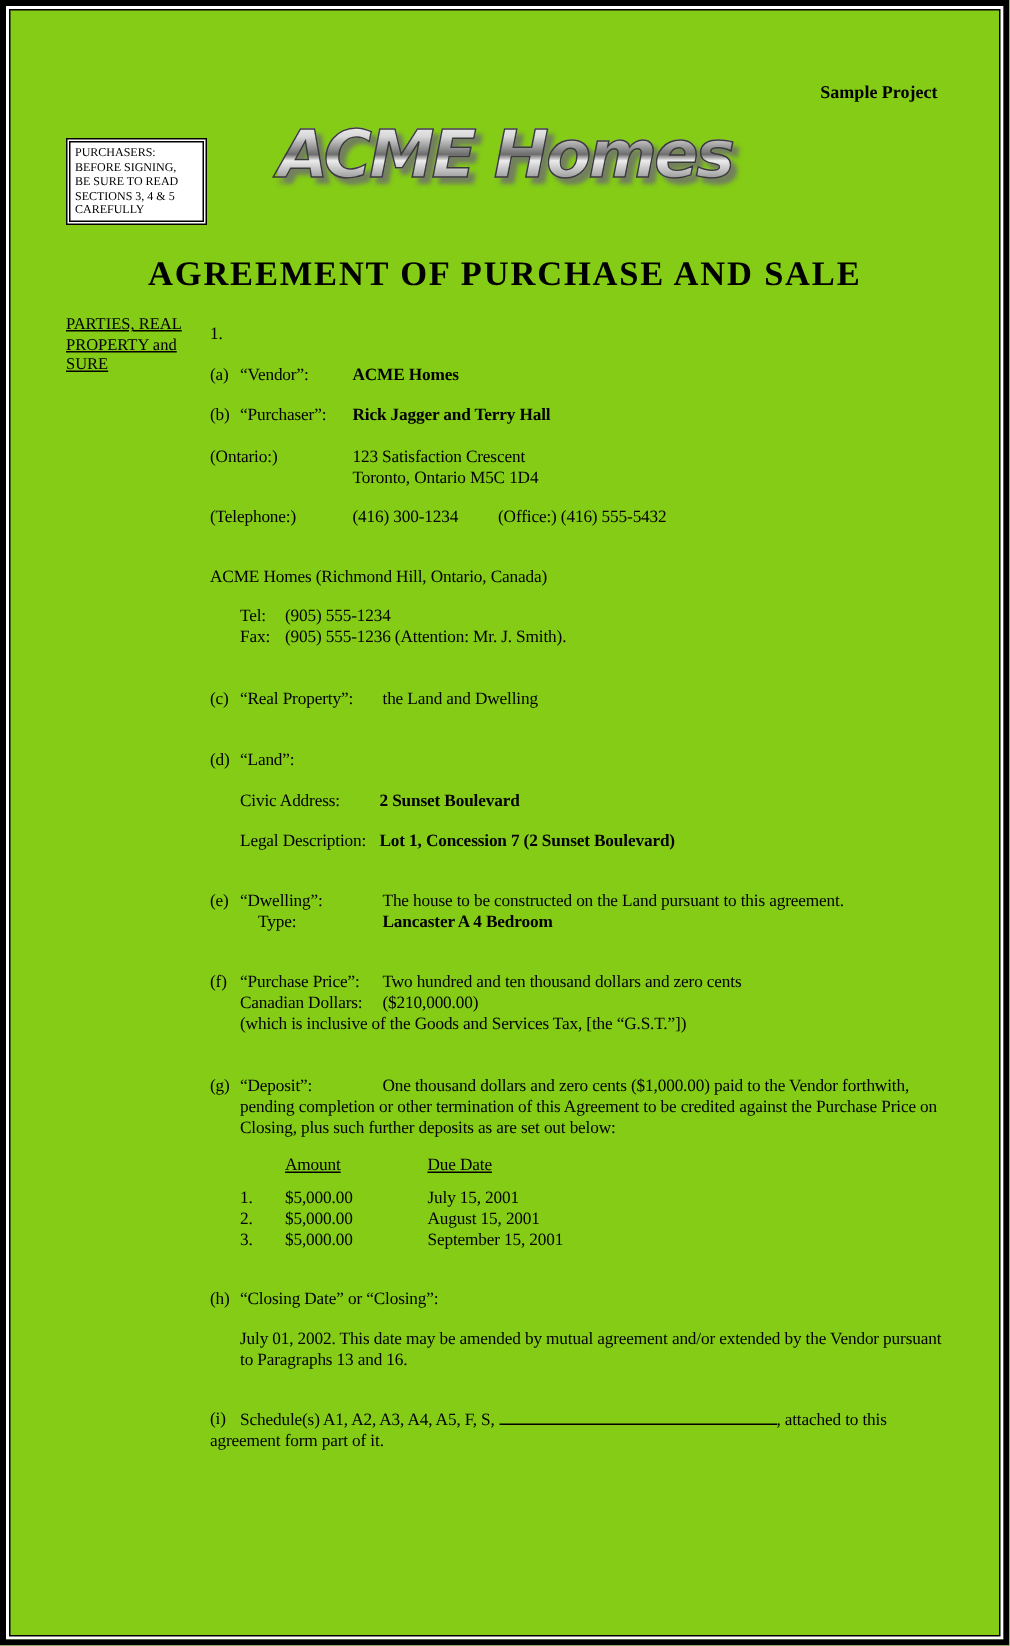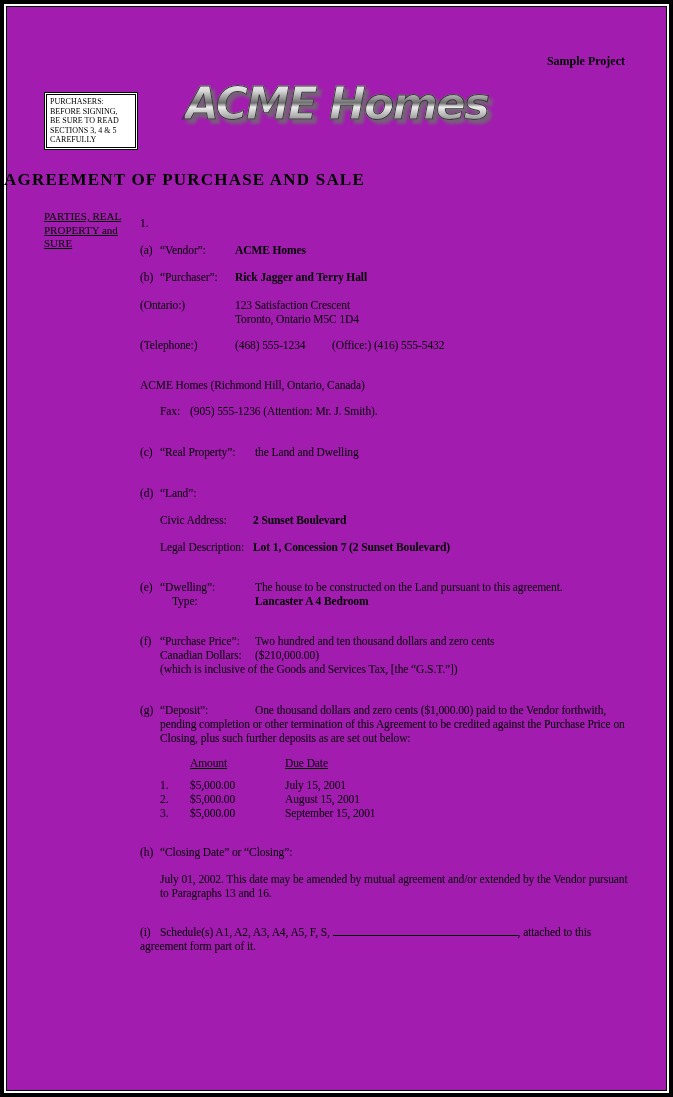--- a/index.html
+++ b/index.html
@@ -1,21 +1,21 @@
 <!DOCTYPE html>
 <html><head>
 <meta charset="utf-8">
 <style>
   html,body{margin:0;padding:0;background:#fff;}
   body{width:673px;height:1097px;overflow:hidden;}
   .page{
     position:relative;
     width:673px;height:1097px;
     box-sizing:border-box;
-    background:#a21caf;
+    background:#84cc16;
     border:4px solid #000;
     box-shadow: inset 0 0 0 2px #fff, inset 0 0 0 3px #000;
     font-family:"Liberation Serif","DejaVu Serif",serif;
     color:#000;
     overflow:hidden;
   }
   
   .corner-label{position:absolute;top:50px;right:44px;font-weight:bold;font-size:12px;}
   .warning-box{position:absolute;top:88px;left:40px;width:90px;border:1px solid #000;padding:1px;background:#fff;}
   .warning-inner{border:1px solid #000;padding:2px 3px;}
@@ -30,21 +30,21 @@
     -webkit-text-stroke:1px #3a3a3a;
     filter:drop-shadow(4px 4px 1.5px rgba(110,110,110,0.8));
   }
   @supports ((-webkit-background-clip:text) or (background-clip:text)){
     .logo-text{
       background:linear-gradient(180deg,#fdfdfd 0%,#d8d8d8 25%,#6e6e6e 48%,#ececec 56%,#8f8f8f 82%,#c8c8c8 100%);
       -webkit-background-clip:text;background-clip:text;
       color:transparent;
     }
   }
-  .doc-title{position:absolute;top:166px;left:0;width:100%;text-align:left;font-weight:bold;font-size:17px;letter-spacing:1.2px;}
+  .doc-title{position:absolute;top:166px;left:0;width:100%;text-align:center;font-weight:bold;font-size:23px;letter-spacing:1.2px;}
   .margin-label{position:absolute;top:206px;left:40px;width:100px;font-size:11px;line-height:13.5px;}
   .margin-line{text-decoration:underline;}
   
   .content{position:absolute;top:212px;left:136px;width:492px;font-size:11.5px;line-height:14px;letter-spacing:-0.1px;}
   .row{display:flex;align-items:flex-start;}
   .marker{flex:0 0 20px;}
   .term75{flex:0 0 75px;}
   .term95{flex:0 0 95px;}
   .label95{flex:0 0 95px;}
   .label93{flex:0 0 93px;}
@@ -126,29 +126,33 @@
     <div class="row mb12">
       <span class="label95">(Ontario:)</span>
       <span>
         <div>123 Satisfaction Crescent</div>
         <div>Toronto, Ontario M5C 1D4</div>
       </span>
     </div>
 
     <div class="row mb26">
       <span class="label95">(Telephone:)</span>
-      <span class="w97">(468) 555-1234</span>
+      <span class="w97">(416) 300-1234</span>
       <span>(Office:) (416) 555-5432</span>
     </div>
 
     <div class="mb12">
       <div>ACME Homes (Richmond Hill, Ontario, Canada)</div>
     </div>
 
     <div class="sub mb27">
+      <div class="row">
+        <span class="w30">Tel:</span>
+        <span>(905) 555-1234</span>
+      </div>
       <div class="row">
         <span class="w30">Fax:</span>
         <span>(905) 555-1236 (Attention: Mr. J. Smith).</span>
       </div>
     </div>
 
     <div class="row mb27">
       <span class="marker">(c)</span>
       <span class="term95">“Real Property”:</span>
       <span>the Land and Dwelling</span>

